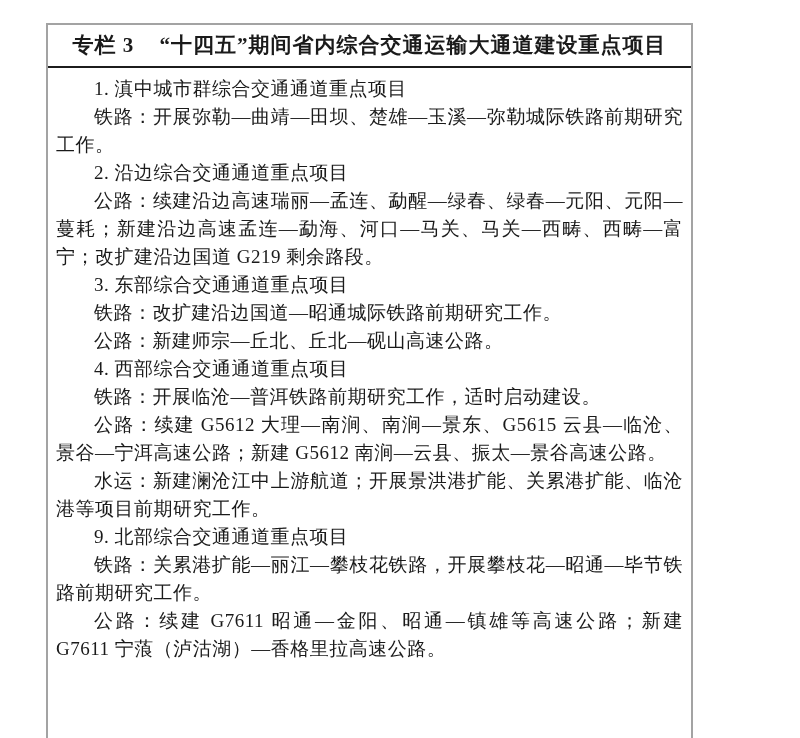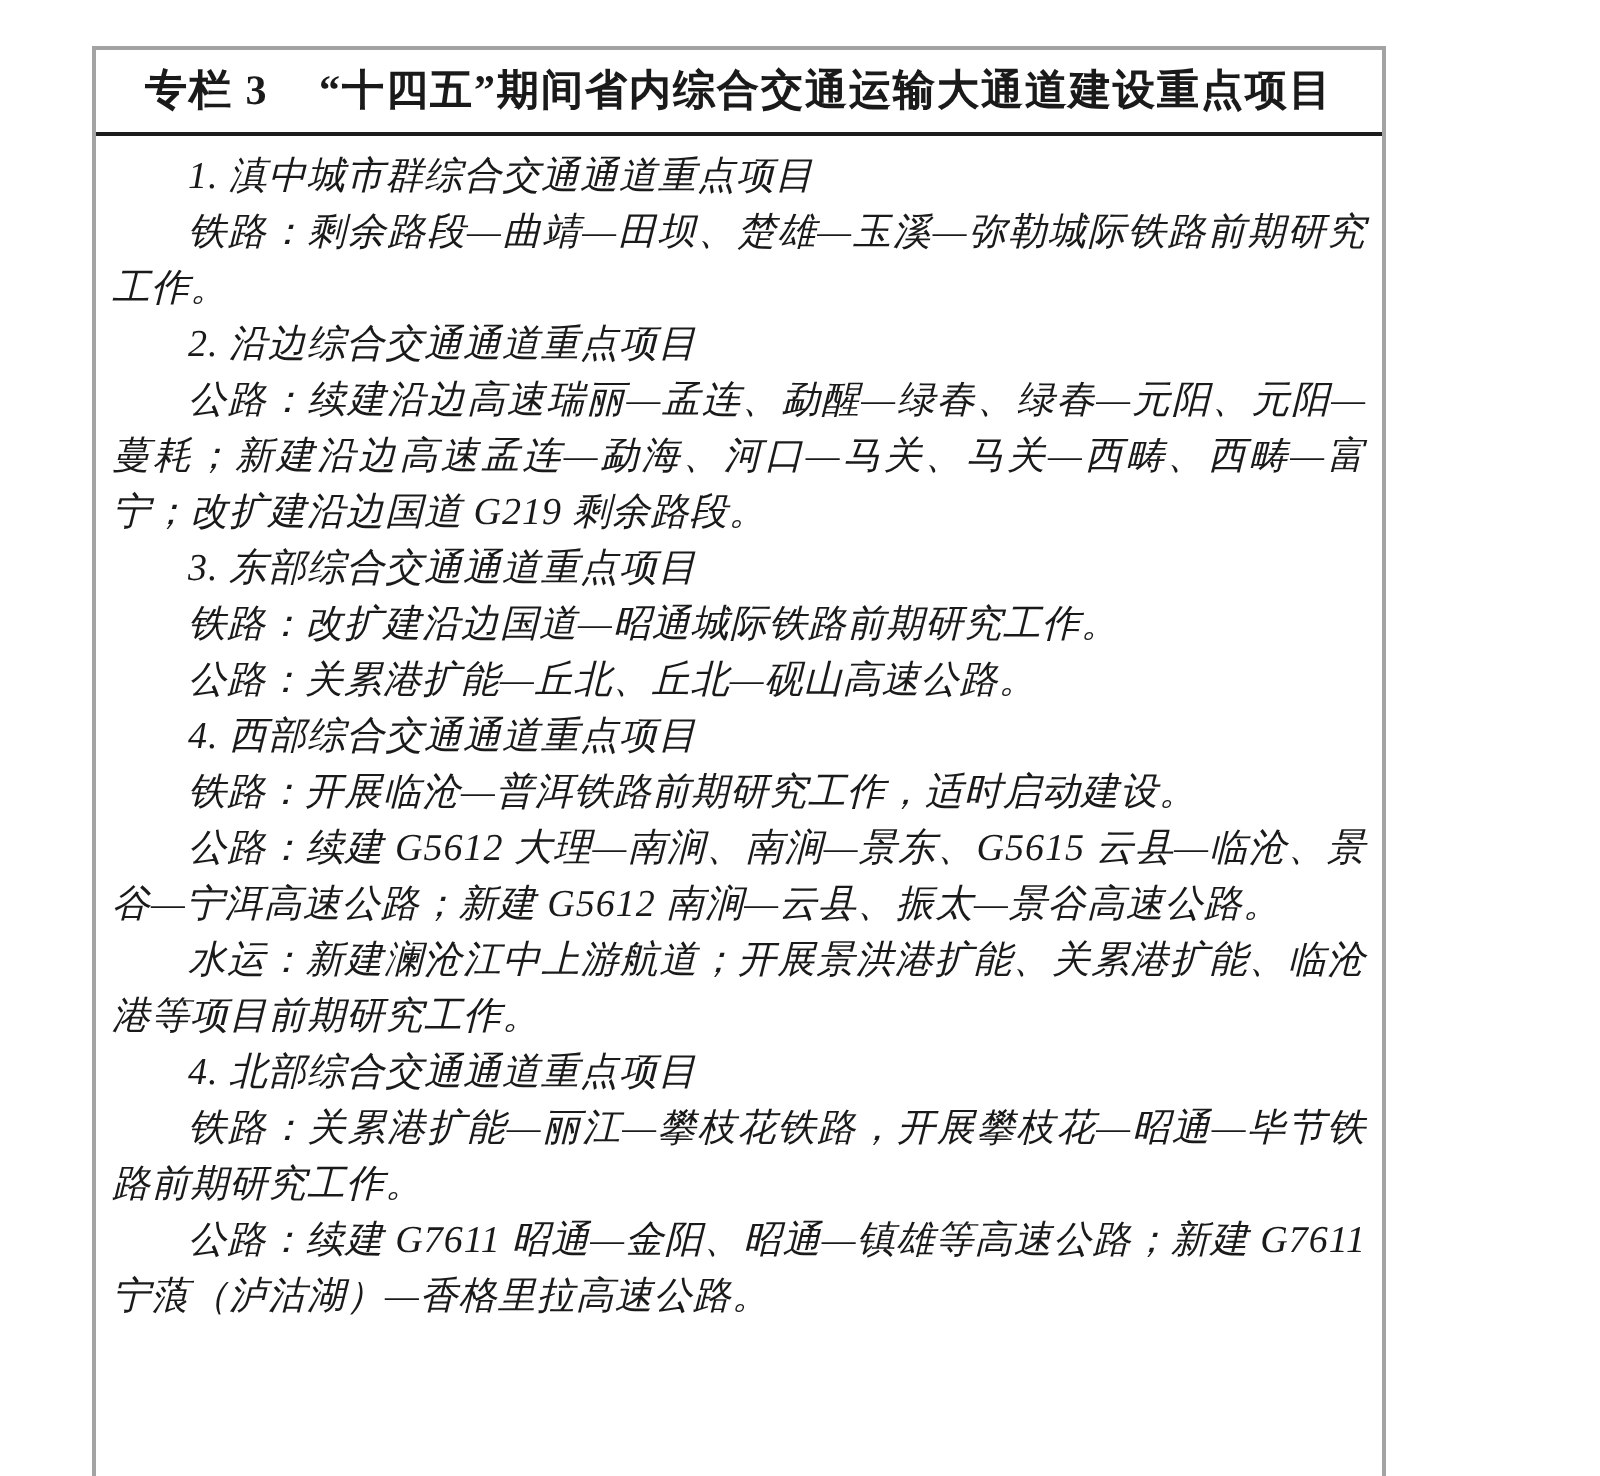--- a/index.html
+++ b/index.html
@@ -42,48 +42,47 @@
     padding: 7px 8px 0 8px;
     font-size: 19px;
     line-height: 28px;
     text-align: justify;
     text-justify: inter-character;
     letter-spacing: 0.5px;
   }
   .panel-body p {
     margin: 0;
     text-indent: 2em;
-    font-style: italic;
   }
 </style>
 </head>
 <body>
 
 <div class="page">
   <div class="panel">
 
     <div class="panel-header">
       <span class="panel-label">专栏 3</span><span class="panel-title">“十四五”期间省内综合交通运输大通道建设重点项目</span>
     </div>
 
     <div class="panel-body">
       <p>1. 滇中城市群综合交通通道重点项目</p>
-      <p>铁路：剩余路段—曲靖—田坝、楚雄—玉溪—弥勒城际铁路前期研究工作。</p>
+      <p>铁路：开展弥勒—曲靖—田坝、楚雄—玉溪—弥勒城际铁路前期研究工作。</p>
 
       <p>2. 沿边综合交通通道重点项目</p>
       <p>公路：续建沿边高速瑞丽—孟连、勐醒—绿春、绿春—元阳、元阳—蔓耗；新建沿边高速孟连—勐海、河口—马关、马关—西畴、西畴—富宁；改扩建沿边国道 G219 剩余路段。</p>
 
       <p>3. 东部综合交通通道重点项目</p>
       <p>铁路：改扩建沿边国道—昭通城际铁路前期研究工作。</p>
-      <p>公路：关累港扩能—丘北、丘北—砚山高速公路。</p>
+      <p>公路：新建师宗—丘北、丘北—砚山高速公路。</p>
 
       <p>4. 西部综合交通通道重点项目</p>
       <p>铁路：开展临沧—普洱铁路前期研究工作，适时启动建设。</p>
       <p>公路：续建 G5612 大理—南涧、南涧—景东、G5615 云县—临沧、景谷—宁洱高速公路；新建 G5612 南涧—云县、振太—景谷高速公路。</p>
       <p>水运：新建澜沧江中上游航道；开展景洪港扩能、关累港扩能、临沧港等项目前期研究工作。</p>
 
-      <p>4. 北部综合交通通道重点项目</p>
+      <p>9. 北部综合交通通道重点项目</p>
       <p>铁路：关累港扩能—丽江—攀枝花铁路，开展攀枝花—昭通—毕节铁路前期研究工作。</p>
       <p>公路：续建 G7611 昭通—金阳、昭通—镇雄等高速公路；新建 G7611 宁蒗（泸沽湖）—香格里拉高速公路。</p>
     </div>
 
   </div>
 </div>
 
 </body></html>

